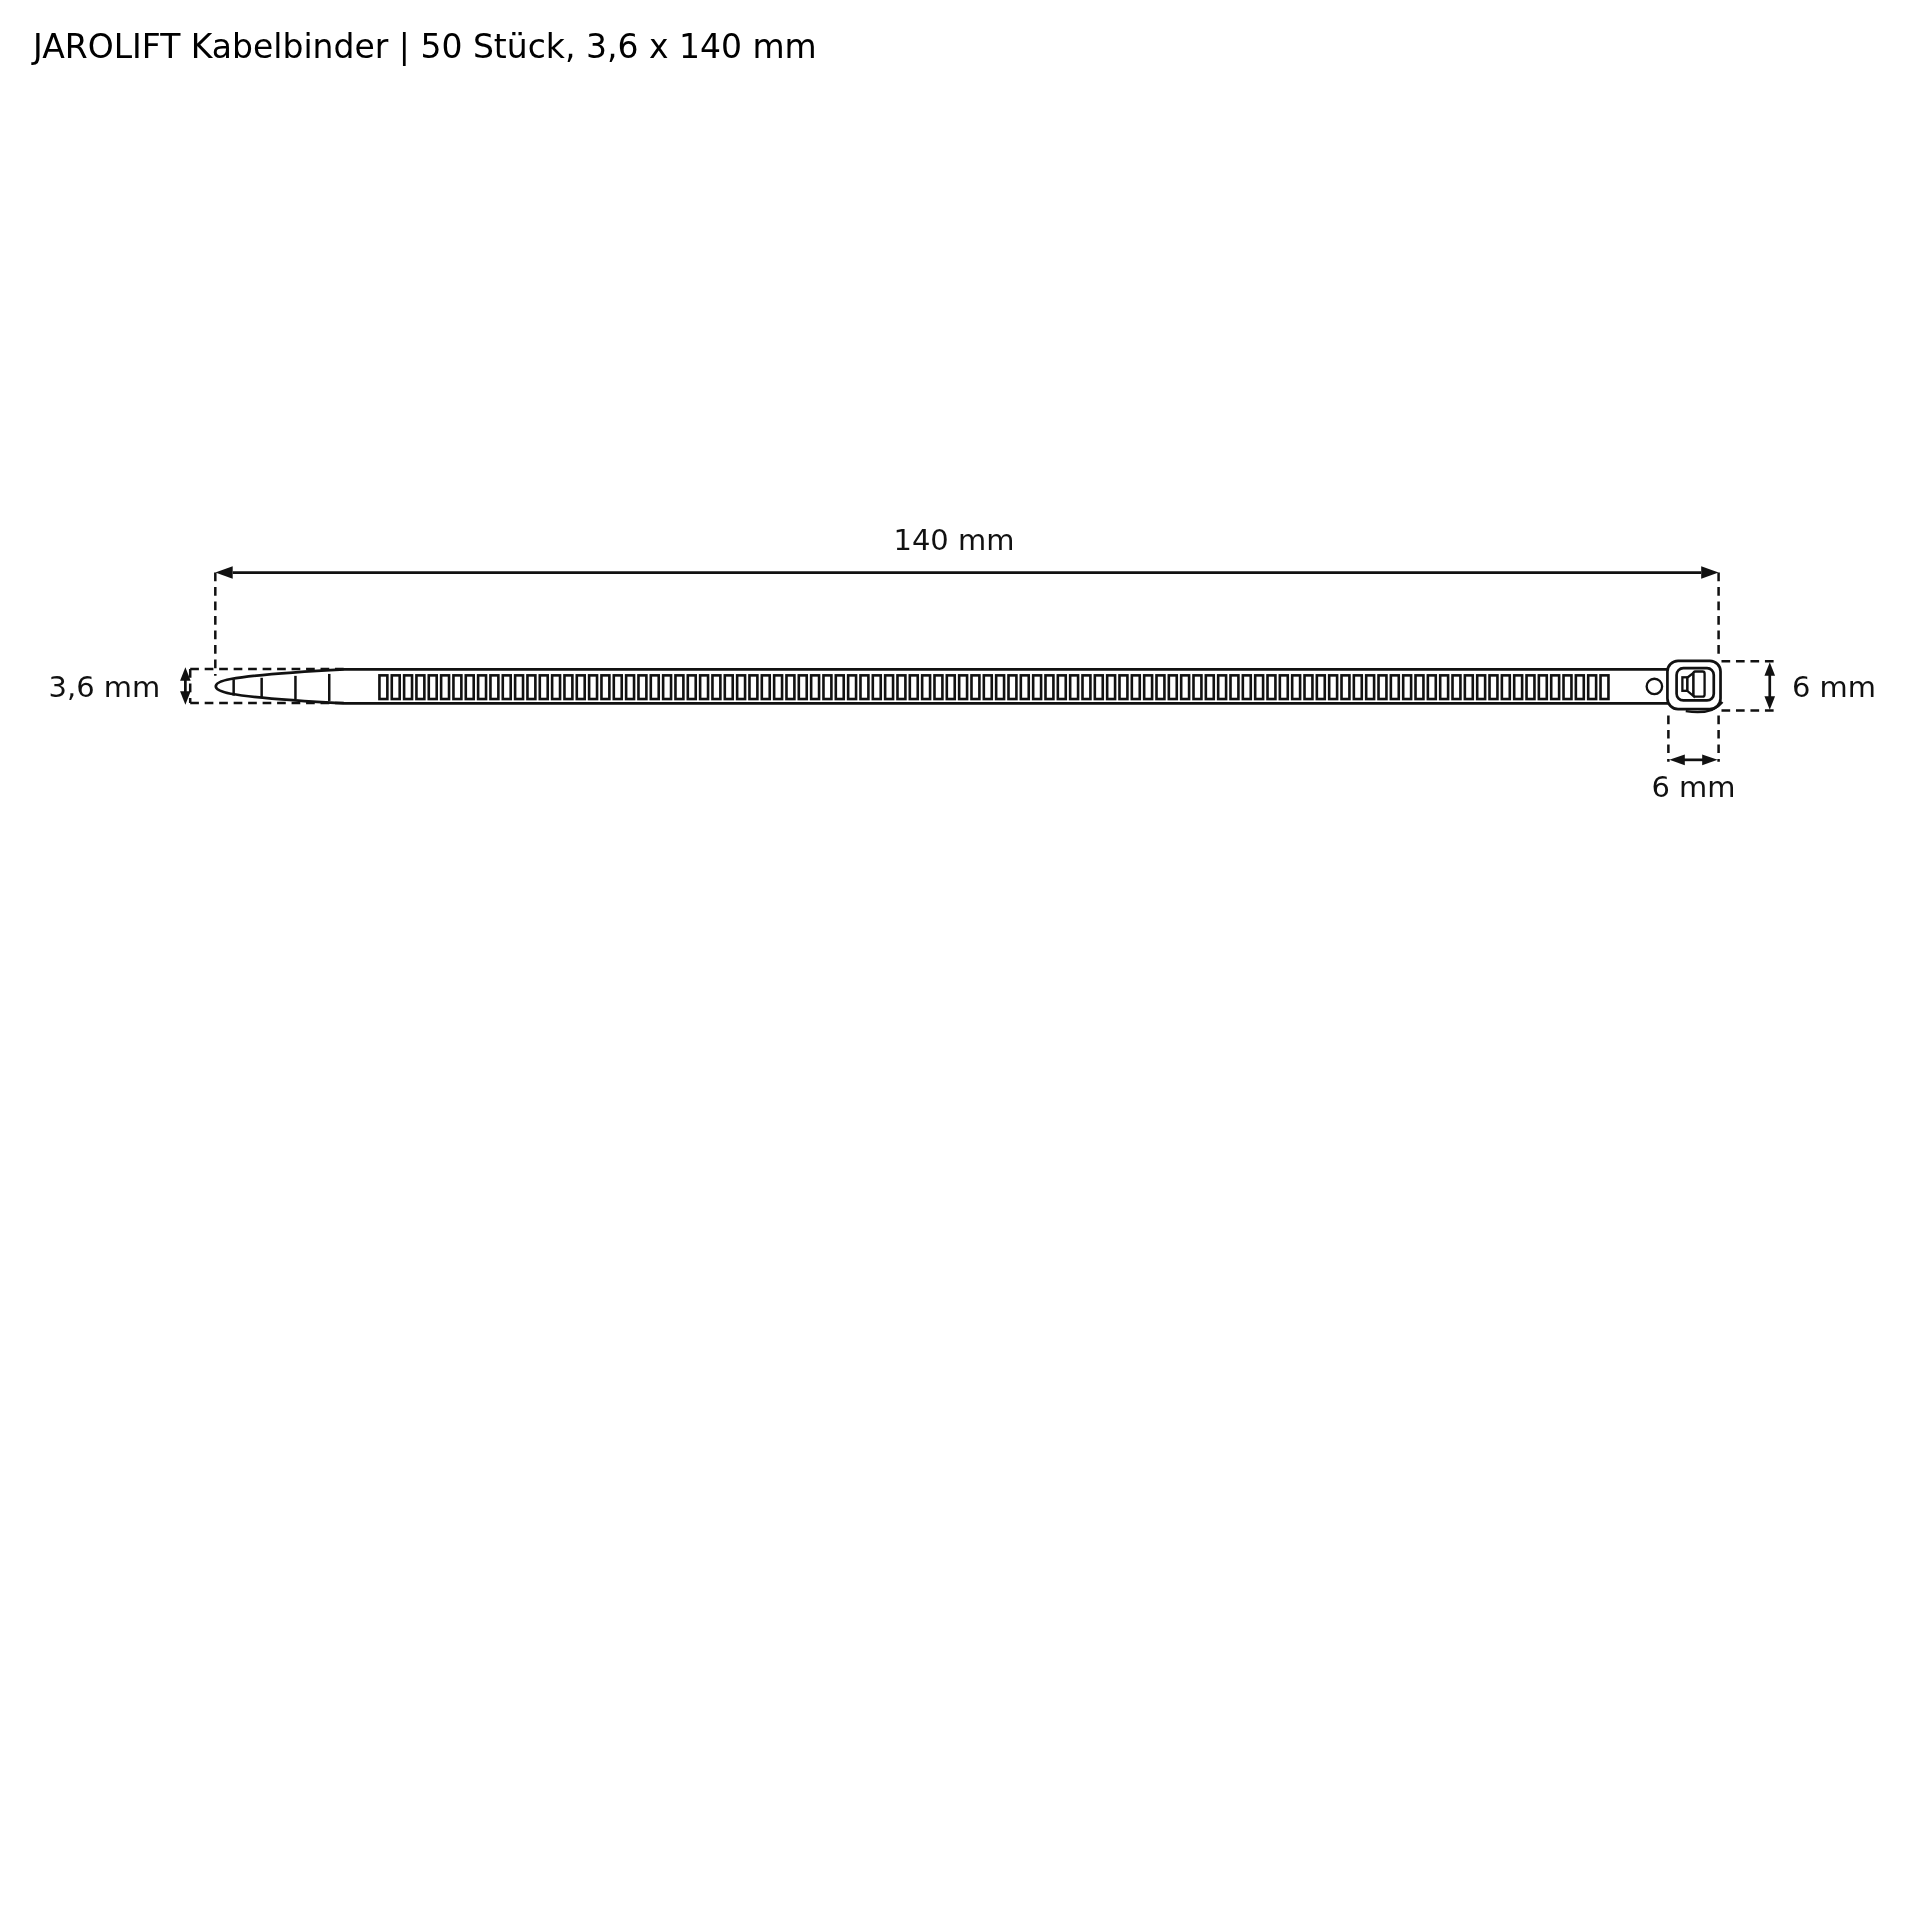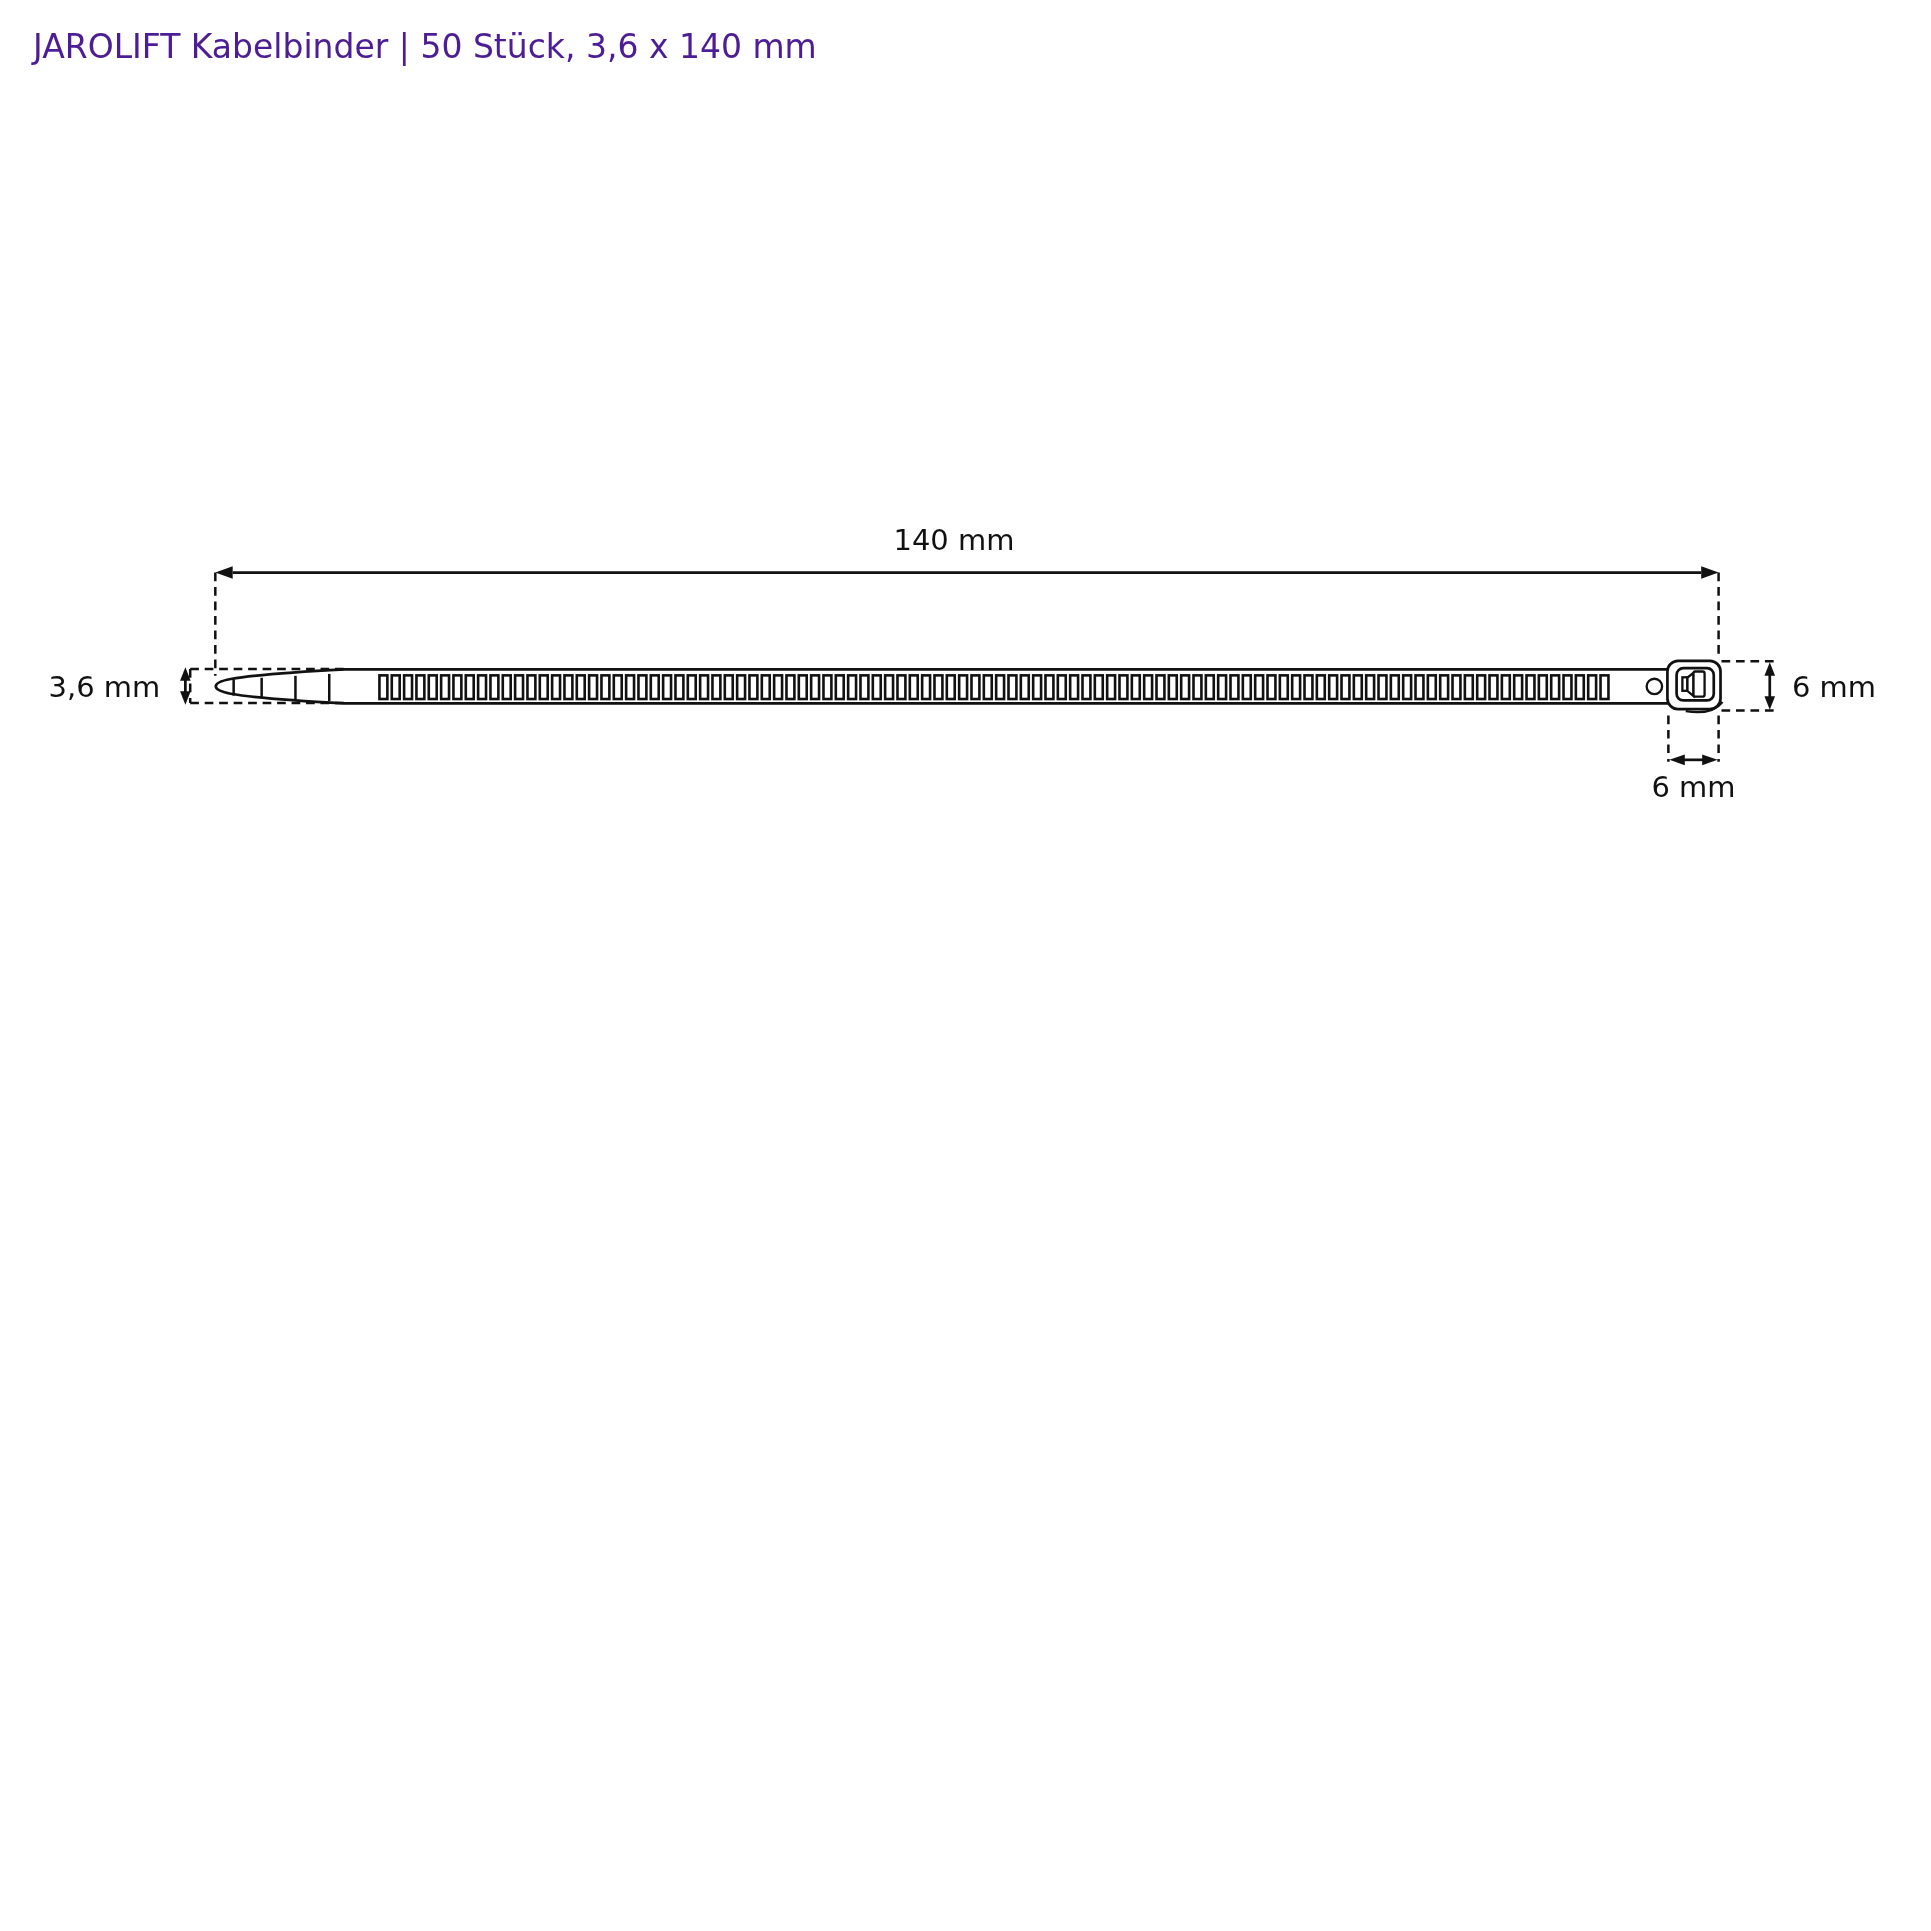--- a/index.html
+++ b/index.html
@@ -1,19 +1,19 @@
 <!DOCTYPE html>
 <html><head>
 <meta charset="utf-8">
 <style>
   html,body{margin:0;padding:0;background:#ffffff;}
   body{width:1931px;height:1931px;position:relative;font-family:"DejaVu Sans","Liberation Sans",sans-serif;}
   .page-title{
     position:absolute;left:33px;top:27px;
-    font-size:33px;color:#4c1d95;white-space:nowrap;
+    font-size:33px;color:#000000;white-space:nowrap;
     font-family:"DejaVu Sans","Liberation Sans",sans-serif;
   }
   svg{position:absolute;left:0;top:0;}
   .ln{stroke:#111111;stroke-width:2.8;fill:none;}
   .ln-thin{stroke:#111111;stroke-width:2.4;fill:none;}
   .dash{stroke:#111111;stroke-width:2.6;fill:none;stroke-dasharray:9 6;}
   .dimline{stroke:#111111;stroke-width:2.8;fill:none;}
   .arrowhead{fill:#111111;stroke:none;}
   .whitefill{fill:#ffffff;}
   .tooth{fill:#ffffff;stroke:#111111;stroke-width:2.7;}

